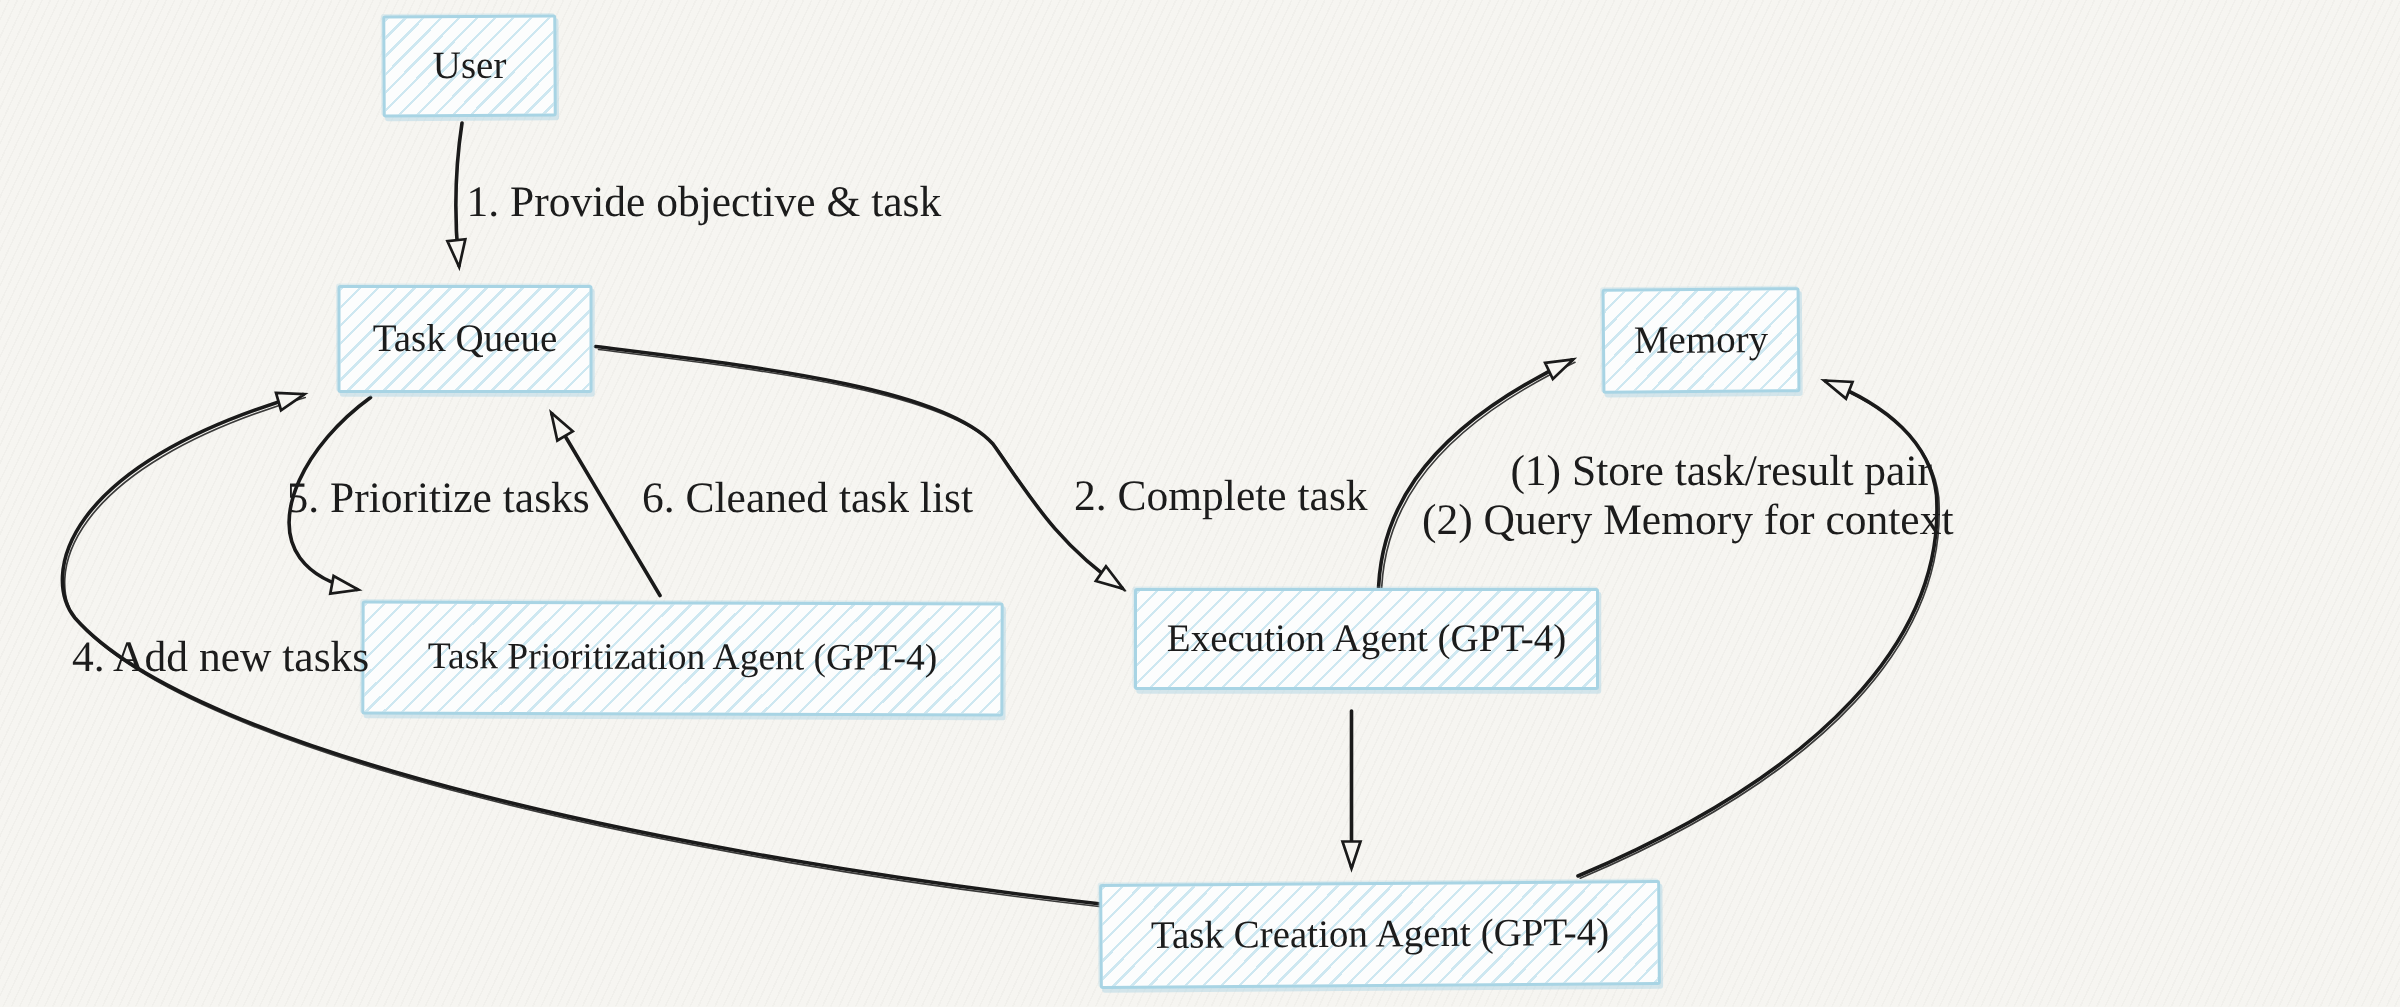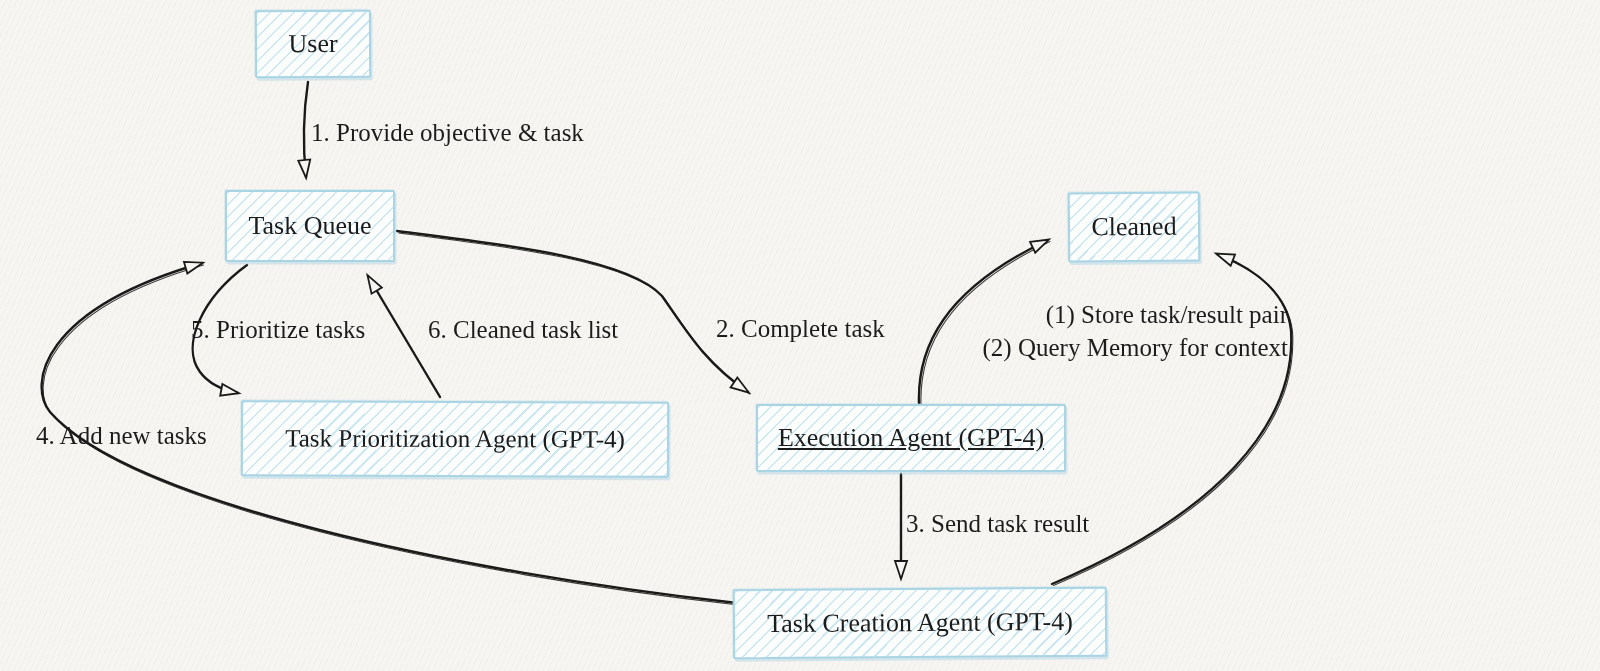--- a/index.html
+++ b/index.html
@@ -53,21 +53,21 @@
       rgba(168,214,231,0.55) 0px, rgba(168,214,231,0.55) 1.6px,
       transparent 1.6px, transparent 8.5px);
     box-shadow: 1.5px 2.5px 0 0 rgba(168,211,229,0.45),
                 -1px -1px 0 0 rgba(168,211,229,0.30);
     font-size: 26px;
     text-align: center;
     white-space: nowrap;
   }
   .edge-label {
     position: absolute;
-    font-size: 25px;
+    font-size: 29px;
     white-space: nowrap;
     line-height: 1.2;
   }
   .edge-label.two-line {
     text-align: right;
     line-height: 33px;
   }
 </style>
 </head>
 <body>
@@ -104,42 +104,41 @@
 
   <div class="node" style="left:255px; top:10px; width:112px; height:64px; transform:rotate(-0.3deg);">
     <span>User</span>
   </div>
 
   <div class="node" style="left:225px; top:190px; width:166px; height:68px;">
     <span>Task Queue</span>
   </div>
 
   <div class="node" style="left:1068px; top:192px; width:128px; height:66px; transform:rotate(-0.5deg);">
-    <span>Cleaned</span>
+    <span>Memory</span>
   </div>
 
   <div class="node" style="left:241px; top:401px; width:424px; height:72px; transform:rotate(0.2deg); font-size:25px;">
     <span>Task Prioritization Agent (GPT-4)</span>
   </div>
 
-  <div class="node" style="left:756px; top:404px; width:306px; height:64px;text-decoration:underline;">
+  <div class="node" style="left:756px; top:392px; width:306px; height:64px;">
     <span>Execution Agent (GPT-4)</span>
   </div>
 
   <div class="node" style="left:733px; top:588px; width:370px; height:66px; transform:rotate(-0.4deg);">
     <span>Task Creation Agent (GPT-4)</span>
   </div>
 
   <div class="edge-label" style="left:311px; top:118px;">1. Provide objective &amp; task</div>
 
   <div class="edge-label" style="left:716px; top:314px;">2. Complete task</div>
 
-  <div class="edge-label" style="left:906px; top:509px;">3. Send task result</div>
 
-  <div class="edge-label" style="left:36px; top:421px;">4. Add new tasks</div>
+  <div class="edge-label" style="left:48px; top:421px;">4. Add new tasks</div>
 
   <div class="edge-label" style="left:191px; top:315px;">5. Prioritize tasks</div>
 
   <div class="edge-label" style="left:428px; top:315px;">6. Cleaned task list</div>
 
   <div class="edge-label two-line" style="left:948px; top:298px; width:340px;">
     <div>(1) Store task/result pair</div>
     <div>(2) Query Memory for context</div>
   </div>
 

